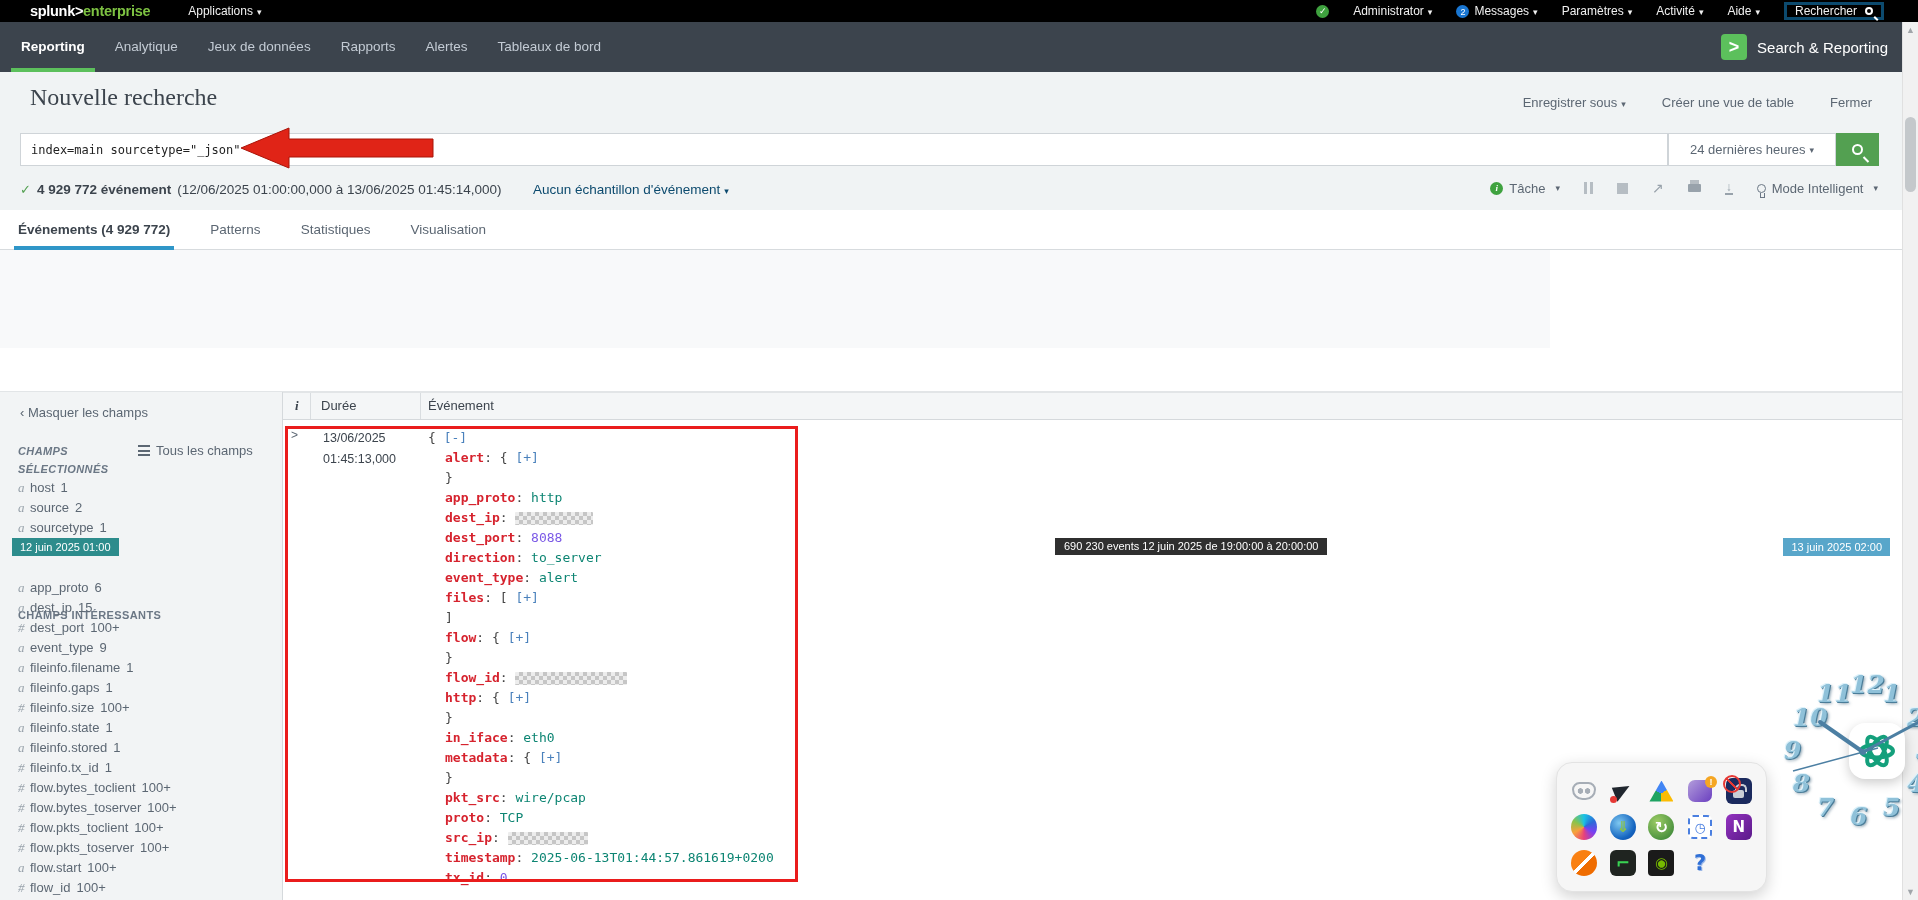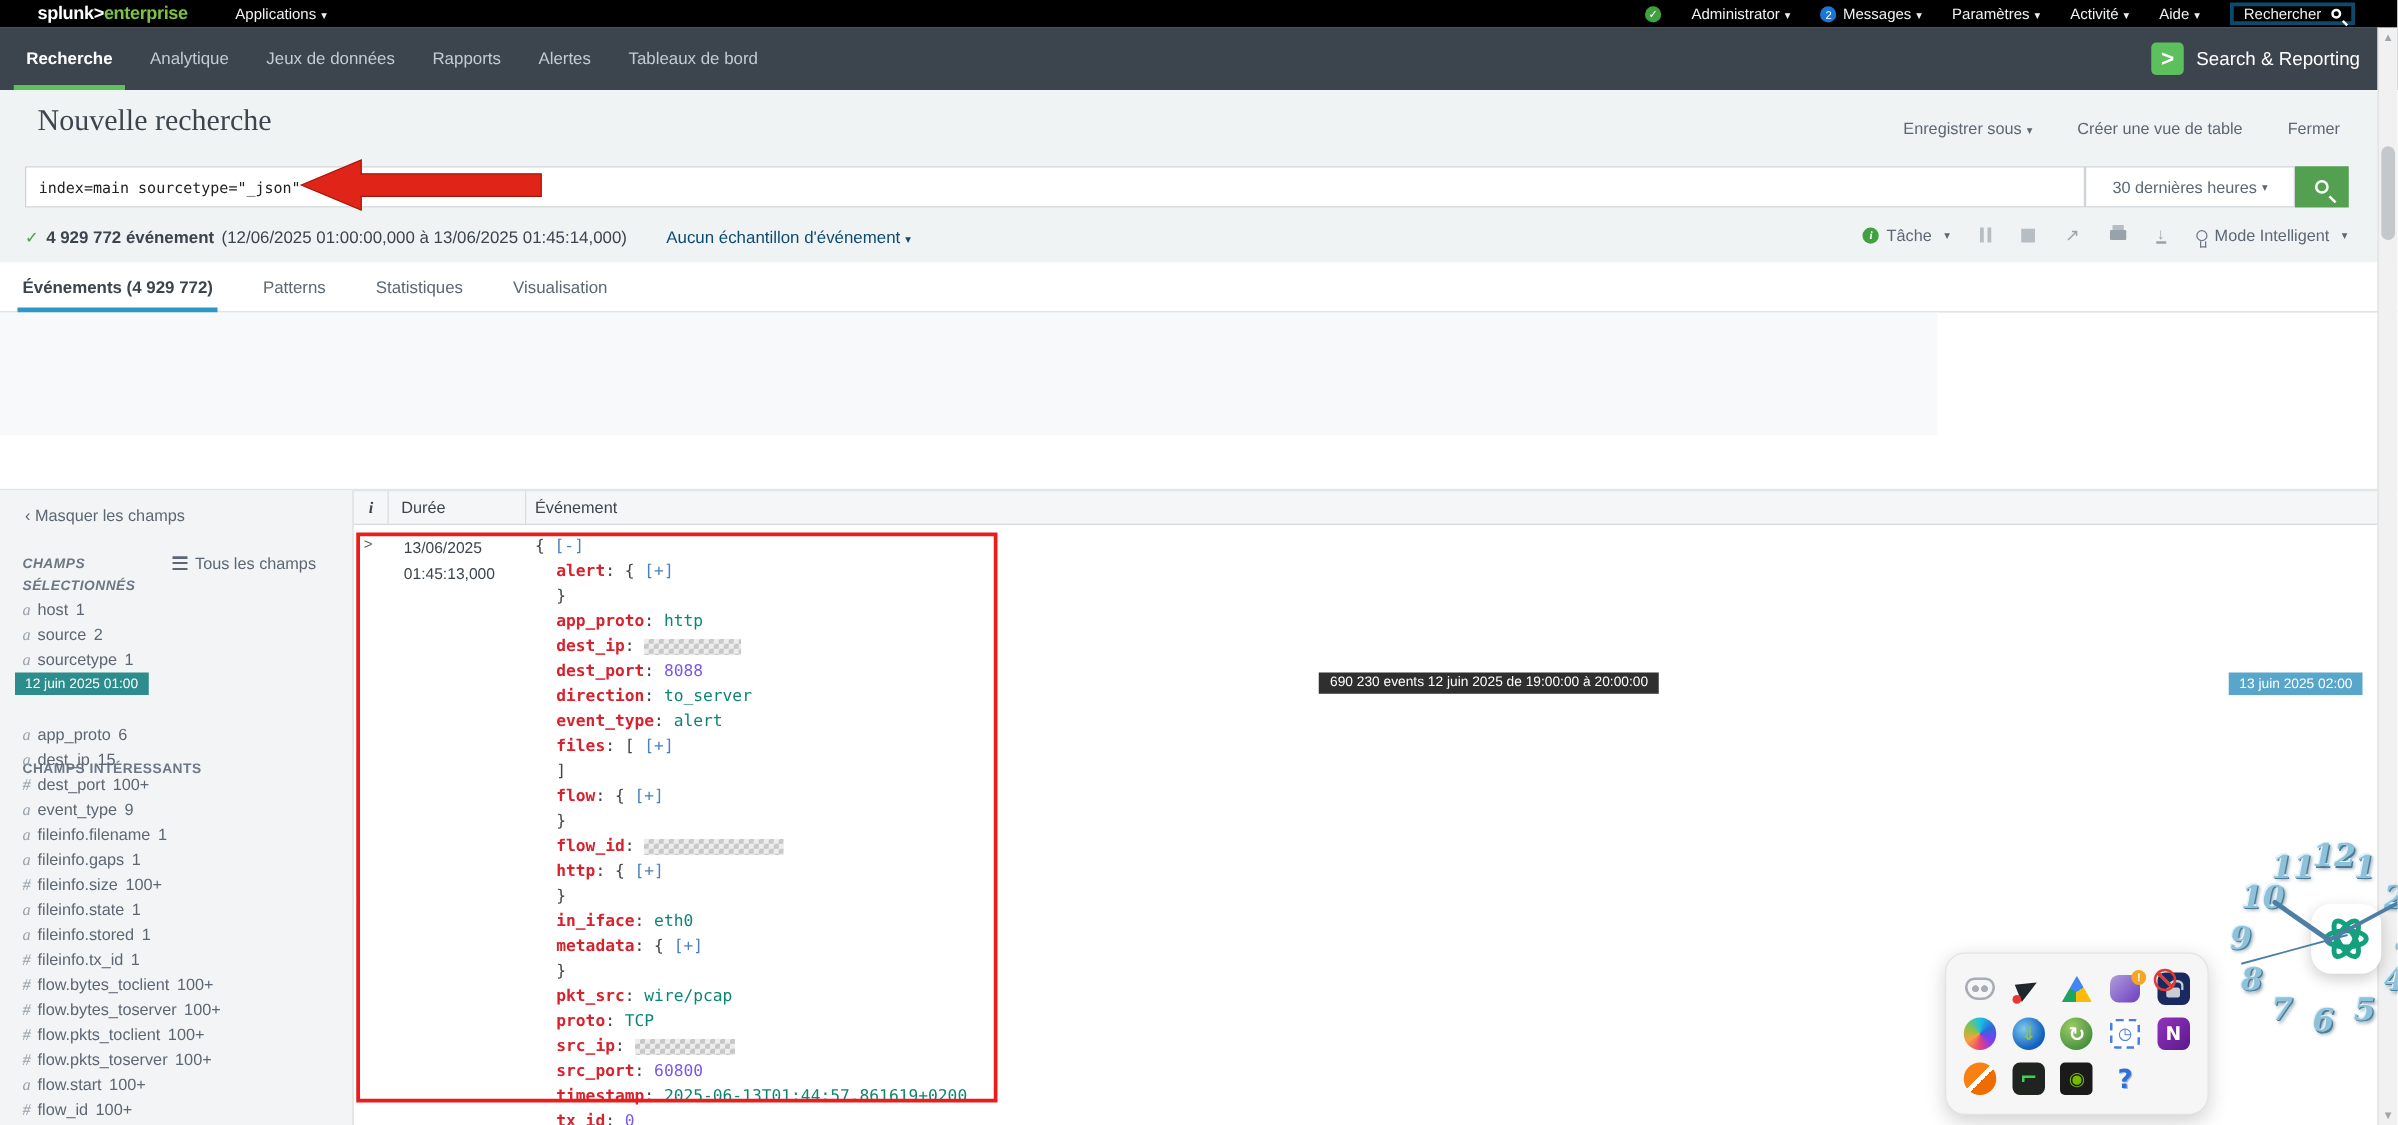--- a/index.html
+++ b/index.html
@@ -213,21 +213,21 @@
     <span class="caret">Aide</span>
     <span class="tb-search">
         <span>Rechercher</span>
         <span class="mag"></span>
       </span>
   </div>
 </div>
 
 <div class="appnav">
   <div id="nav-tabs">
-      <div class="nav-tab active">Recherche</div>
+      <div class="nav-tab active">Reporting</div>
       <div class="nav-tab">Analytique</div>
       <div class="nav-tab">Jeux de données</div>
       <div class="nav-tab">Rapports</div>
       <div class="nav-tab">Alertes</div>
       <div class="nav-tab">Tableaux de bord</div>
     </div>
   <div class="app-brand">
     <span class="brand-logo">&gt;</span>
     <span>Search &amp; Reporting</span>
   </div>
@@ -237,21 +237,21 @@
 <div class="page-title">Nouvelle recherche</div>
 <div class="header-links">
   <span class="caret">Enregistrer sous</span>
   <span>Créer une vue de table</span>
   <span>Fermer</span>
 </div>
 
 <div class="search-input">
     <span>index=main sourcetype="_json"</span>
   </div>
-<div class="time-picker caret">30 dernières heures</div>
+<div class="time-picker caret">24 dernières heures</div>
 <div class="search-btn">
     <span class="mag"></span>
   </div>
 
 <div class="job-left">
   <span class="green-check">✓</span>
   <b>4 929 772 événement</b>
   <span>(12/06/2025 01:00:00,000 à 13/06/2025 01:45:14,000)</span>
 </div>
 <div class="sampling caret">Aucun échantillon d'événement</div>
@@ -408,21 +408,20 @@
       <div class="jline ind"><span class="jp">}</span></div>
       <div class="jline ind"><span class="jk">flow_id</span><span class="jp">: </span><span class="jr" style="width: 112px;"></span></div>
       <div class="jline ind"><span class="jk">http</span><span class="jp">: { </span><span class="jl">[+]</span></div>
       <div class="jline ind"><span class="jp">}</span></div>
       <div class="jline ind"><span class="jk">in_iface</span><span class="jp">: </span><span class="js">eth0</span></div>
       <div class="jline ind"><span class="jk">metadata</span><span class="jp">: { </span><span class="jl">[+]</span></div>
       <div class="jline ind"><span class="jp">}</span></div>
       <div class="jline ind"><span class="jk">pkt_src</span><span class="jp">: </span><span class="js">wire/pcap</span></div>
       <div class="jline ind"><span class="jk">proto</span><span class="jp">: </span><span class="js">TCP</span></div>
       <div class="jline ind"><span class="jk">src_ip</span><span class="jp">: </span><span class="jr" style="width: 80px;"></span></div>
-      <div class="jline ind"><span class="jk">src_port</span><span class="jp">: </span><span class="jn">60800</span></div>
       <div class="jline ind"><span class="jk">timestamp</span><span class="jp">: </span><span class="js">2025-06-13T01:44:57.861619+0200</span></div>
       <div class="jline ind"><span class="jk">tx_id</span><span class="jp">: </span><span class="jn">0</span></div>
     </div>
 </div>
 
 <div class="red-rect"></div>
 <svg class="red-arrow" width="200" height="46">
   <polygon points="4,22 52,2 52,13 196,13 196,31 52,31 52,42" fill="#e02417" stroke="#a91409" stroke-width="1"></polygon>
 </svg>
 

